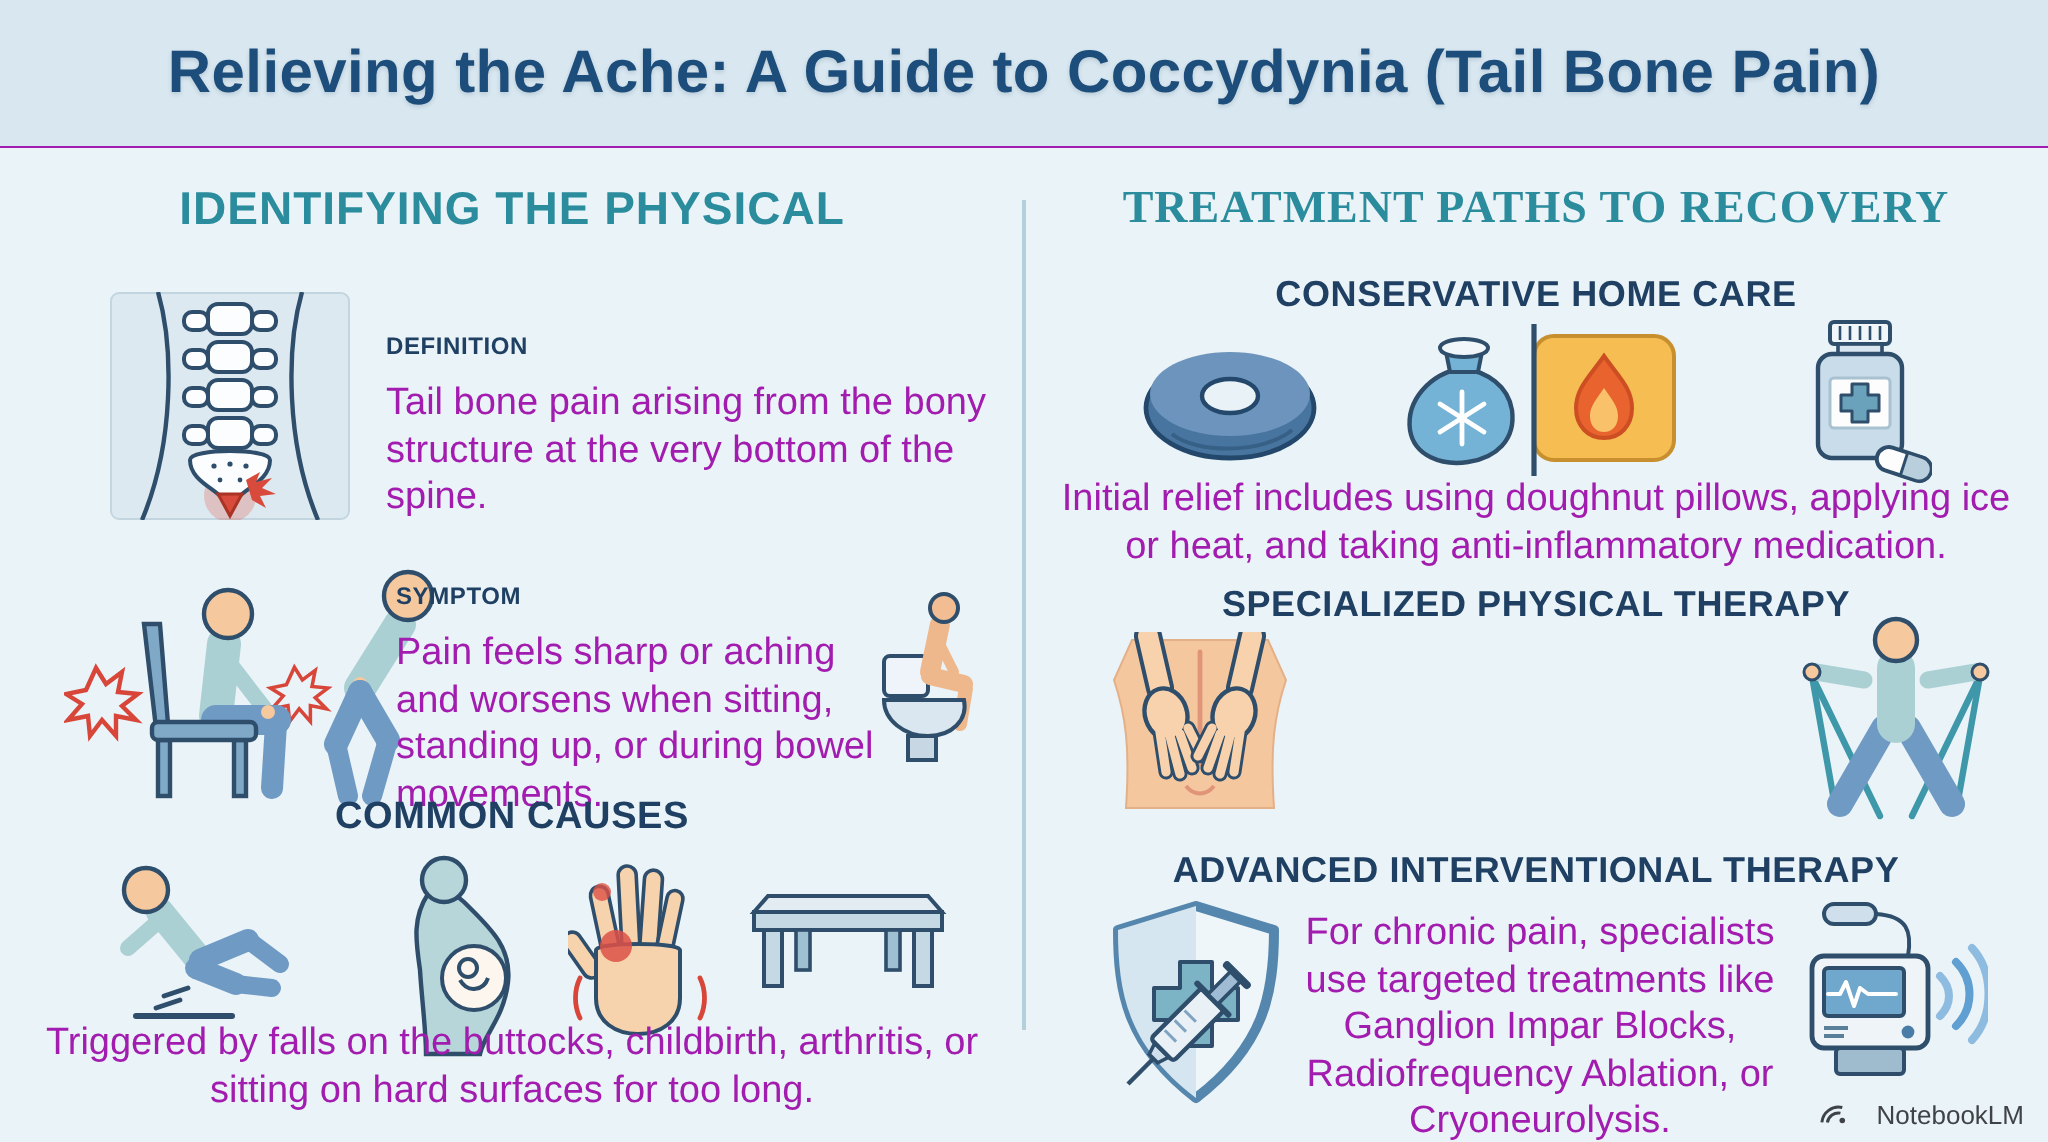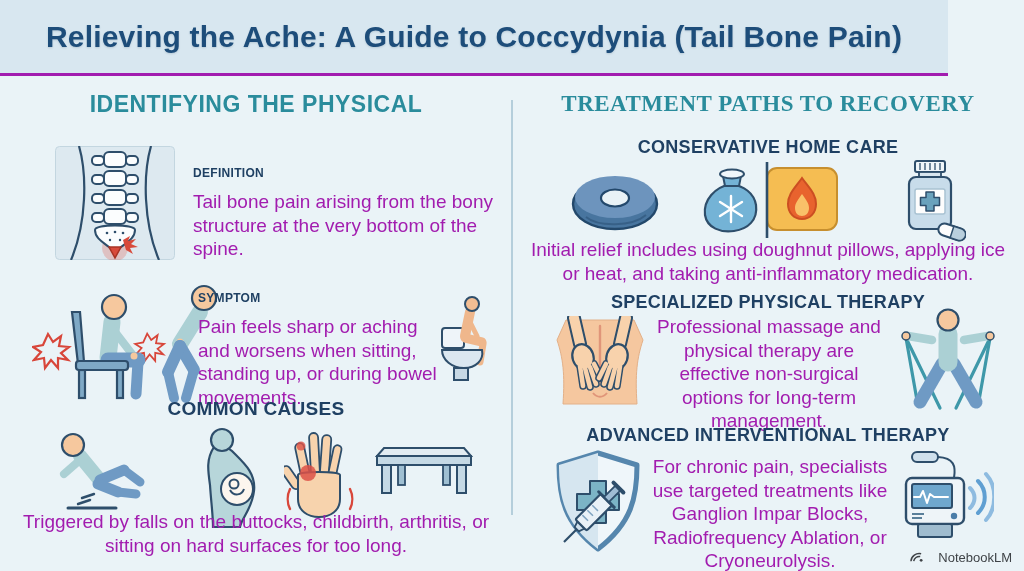--- a/index.html
+++ b/index.html
@@ -1,19 +1,19 @@
 <!DOCTYPE html>
 <html><head>
 <meta charset="utf-8">
 <style>
   html,body{margin:0;padding:0;}
   body{font-family:"Liberation Sans", sans-serif;}
   .stage{position:relative;width:1024px;height:571px;background:#eaf3f7;overflow:hidden;}
   .abs{position:absolute;}
-  .banner{left:0;top:0;width:948px;height:73px;background:#d8e7f0;border-bottom:3px solid #a21caf;
+  .banner{left:0;top:0;width:1024px;height:73px;background:#d8e7f0;border-bottom:1px solid #a21caf;
           display:flex;align-items:center;justify-content:center;}
   .title{font-size:30px;font-weight:bold;color:#1d4d7a;letter-spacing:.2px;
          text-shadow:0 1px 2px rgba(40,70,100,.18);white-space:nowrap;}
   .col-heading{width:512px;text-align:center;font-size:23px;font-weight:bold;color:#2a8c9c;letter-spacing:.5px;}
   .sub-heading{font-size:12px;font-weight:bold;color:#1f4063;letter-spacing:.3px;}
   .sub-heading.center{width:512px;text-align:center;}
   .body-text{font-size:19px;color:#a21caf;line-height:1.24;}
   .body-text.center{text-align:center;}
   .divider{width:2px;background:#b5cedb;}
   .watermark{display:flex;align-items:center;gap:14px;font-size:13px;color:#3f4347;}
@@ -256,21 +256,20 @@
       <ellipse cx="67" cy="41" rx="10.5" ry="13" transform="rotate(18 67 41)" fill="#f8d2ac" stroke="#2e4e6b" stroke-width="2.2"></ellipse>
       <g stroke="#f8d2ac" stroke-width="4.6" stroke-linecap="round">
           <line x1="70" y1="50" x2="67" y2="70"></line>
           <line x1="65" y1="52" x2="60" y2="71"></line>
           <line x1="60" y1="51" x2="54" y2="68"></line>
           <line x1="56" y1="48" x2="49" y2="62"></line>
         </g>
     </svg>
   </span>
 
-  <div class="abs body-text center" style="left:648px;top:315px;width:242px;">Professional massage and physical therapy are effective non-surgical options for long-term management.</div>
 
   <span class="abs" style="left:896px;top:308px;">
     <svg width="104" height="104" viewBox="0 0 104 104">
       <g stroke="#3e98a9" stroke-width="3.2" stroke-linecap="round">
         <line x1="10" y1="30" x2="22" y2="98"></line>
           <line x1="10" y1="30" x2="44" y2="100"></line>
         <line x1="94" y1="30" x2="82" y2="98"></line>
           <line x1="94" y1="30" x2="60" y2="100"></line>
       </g>
       <line x1="46" y1="56" x2="24" y2="94" stroke="#6f9ac4" stroke-width="13" stroke-linecap="round"></line>

